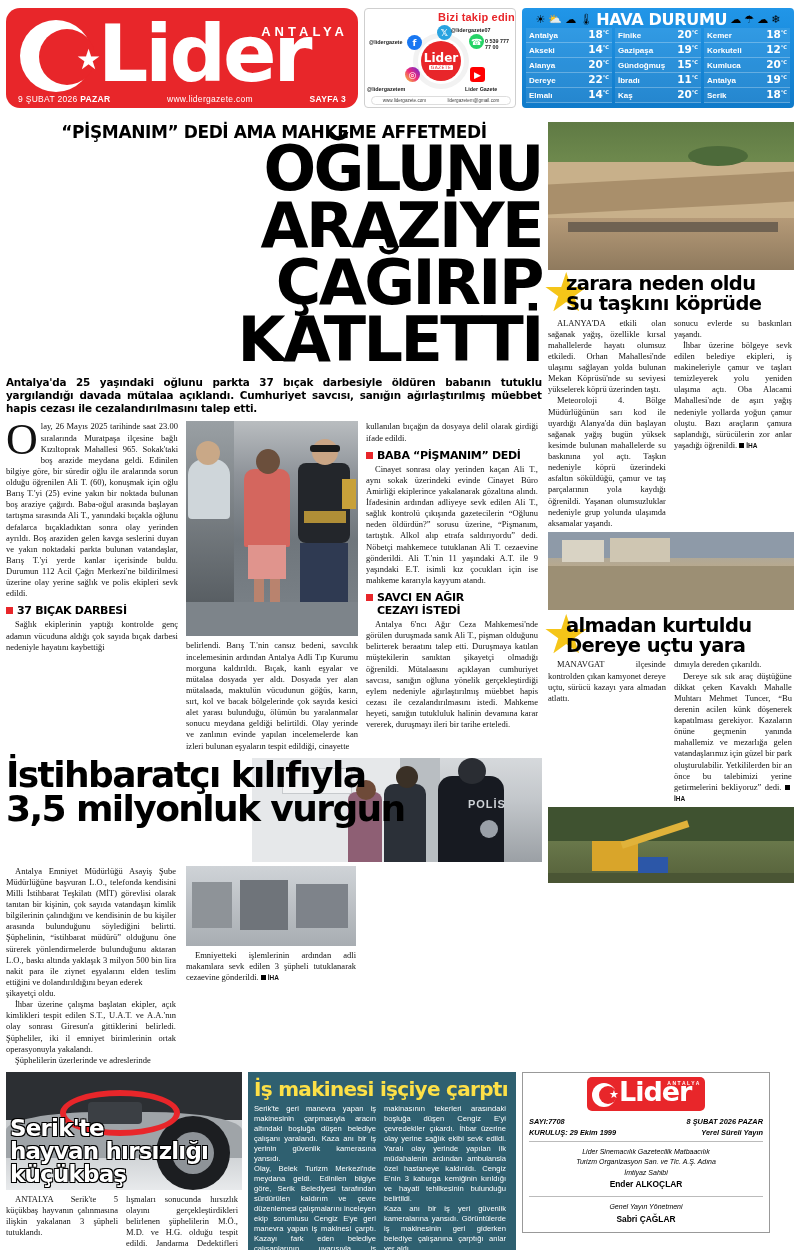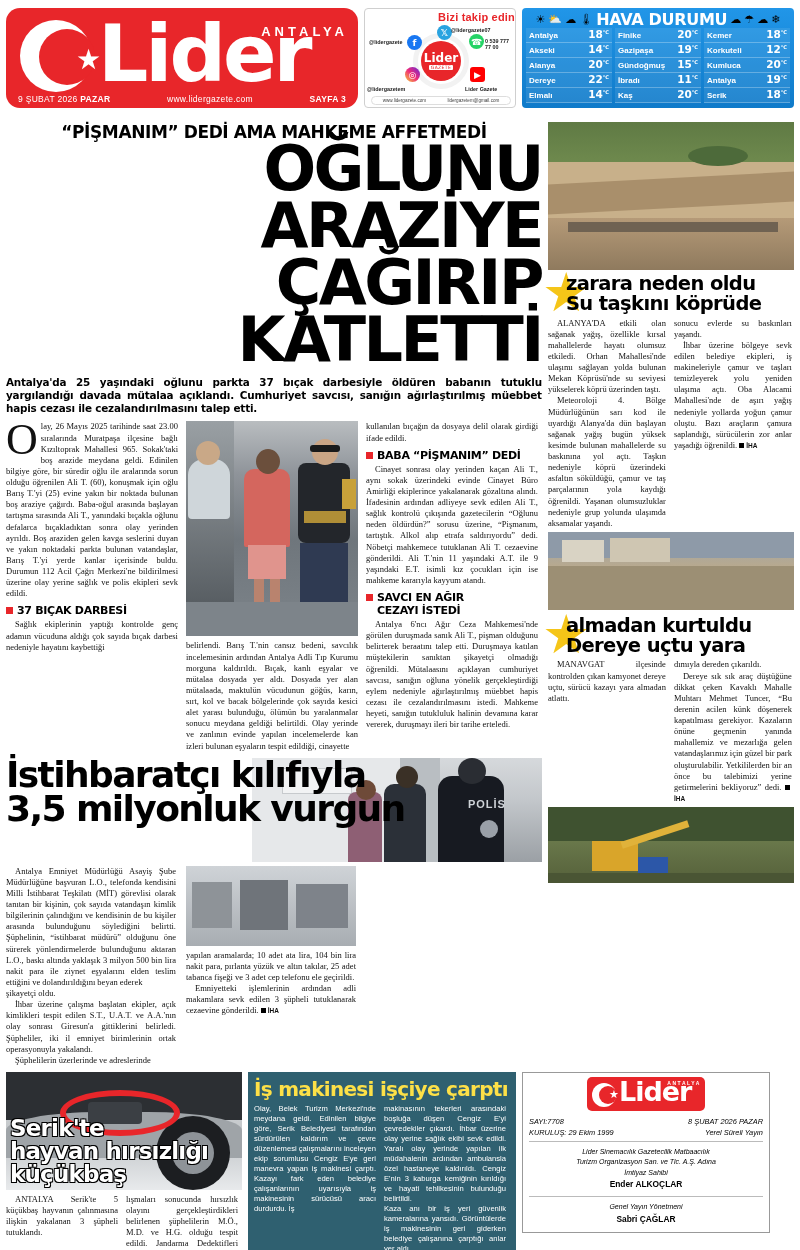--- a/index.html
+++ b/index.html
@@ -190,21 +190,21 @@
   }
   .col-logo .cw { position:absolute; left:32px; top:-3px; font-family:"DejaVu Sans", sans-serif;
      font-weight:bold; font-size:27px; color:#fff; letter-spacing:-1px; line-height:36px;}
   .col-logo .ca { position:absolute; right:4px; top:3px; color:#fff; font-size:5px; letter-spacing:1.6px;
      font-family:"Liberation Sans", sans-serif; font-weight:bold;}
   .cl-c1{position:absolute;left:5px;top:6px;width:24px;height:24px;border-radius:50%;background:#fff;}
   .cl-c2{position:absolute;left:12px;top:9px;width:18px;height:18px;border-radius:50%;background:#e8262a;}
   .cl-st{position:absolute;left:22px;top:12px;color:#fff;font-size:11px;line-height:11px;}
   .col-row {
     display:flex; justify-content:space-between; font-family:"Liberation Sans", sans-serif;
-    font-size:7.4px; font-style:italic; font-weight:normal; padding:1px 0;
+    font-size:7.4px; font-style:italic; font-weight:bold; padding:1px 0;
   }
   .col-sep { border-top:1px solid #bbb; margin:3px 0; }
   .col-block { text-align:center; font-family:"Liberation Sans", sans-serif; font-size:7px;
     font-style:italic; line-height:1.5; padding:2px 0;}
   .col-block b { font-size:8.4px; font-style:normal; font-weight:bold; }
   .byline { font-family:"Liberation Sans", sans-serif; font-size:6.5px; font-weight:bold; }
   .byline .sqs { display:inline-block; width:5px; height:5px; background:#000; margin-right:2px; }
 </style>
 </head>
 <body>
@@ -436,21 +436,20 @@
             <p>Şüphelilerin üzerlerinde ve adreslerinde</p>
           </div>
         </div>
         <div class="c2">
           <div class="photo" style="height:80px;background:linear-gradient(180deg,#cfd3d7,#a8adb2);margin-bottom:4px;">
             <div style="position:absolute;left:6px;top:16px;width:40px;height:46px;background:#8e9398;"></div>
             <div style="position:absolute;left:54px;top:14px;width:48px;height:50px;background:#6f747a;"></div>
             <div style="position:absolute;left:110px;top:18px;width:52px;height:44px;background:#7e838a;"></div>
           </div>
           <div class="bodytext">
-            <p class="noind">yapılan aramalarda; 10 adet ata lira, 104 bin lira nakit para, pırlanta yüzük ve altın takılar, 25 adet tabanca fişeği ve 3 adet cep telefonu ele geçirildi.</p>
             <p><span>Emniyetteki işlemlerinin ardından adli makamlara sevk edilen 3 şüpheli tutuklanarak cezaevine gönderildi.</span>
               <span class="byline"><span class="sqs"></span><span>İHA</span></span>
             </p>
           </div>
         </div>
       </div>
     </div>
 
     <div class="right-col">
 
@@ -562,20 +561,21 @@
           </div>
         </div>
       </div>
     </div>
 
     <div class="b2" style="background:#2f6070;padding:5px 6px;">
       <div class="head4" style="color:#fde047;">İş makinesi işçiye çarptı</div>
       <div style="display:flex;gap:8px;">
         <div style="width:122px;">
           <div class="bodytext" style="color:#fff;font-family:'Liberation Sans',sans-serif;font-size:7.6px;line-height:1.32;">
+            <p class="noind">Serik'te geri manevra yapan iş makinesinin çarpmasıyla aracın altındaki boşluğa düşen belediye çalışanı yaralandı. Kaza anı bir iş yerinin güvenlik kamerasına yansıdı.</p>
             <p class="noind">Olay, Belek Turizm Merkezi'nde meydana geldi. Edinilen bilgiye göre, Serik Belediyesi tarafından sürdürülen kaldırım ve çevre düzenlemesi çalışmalarını inceleyen ekip sorumlusu Cengiz E'ye geri manevra yapan iş makinesi çarptı. Kazayı fark eden belediye çalışanlarının uyarısıyla iş makinesinin sürücüsü aracı durdurdu. İş</p>
           </div>
         </div>
         <div style="width:122px;">
           <div class="bodytext" style="color:#fff;font-family:'Liberation Sans',sans-serif;font-size:7.6px;line-height:1.32;">
             <p class="noind">makinasının tekerleri arasındaki boşluğa düşen Cengiz E'yi çevredekiler çıkardı. İhbar üzerine olay yerine sağlık ekibi sevk edildi. Yaralı olay yerinde yapılan ilk müdahalenin ardından ambulansla özel hastaneye kaldırıldı. Cengiz E'nin 3 kaburga kemiğinin kırıldığı ve hayati tehlikesinin bulunduğu belirtildi.</p>
             <p class="noind">Kaza anı bir iş yeri güvenlik kameralarına yansıdı. Görüntülerde iş makinesinin geri giderken belediye çalışanına çarptığı anlar yer aldı.</p>
 
           </div>
         </div>

